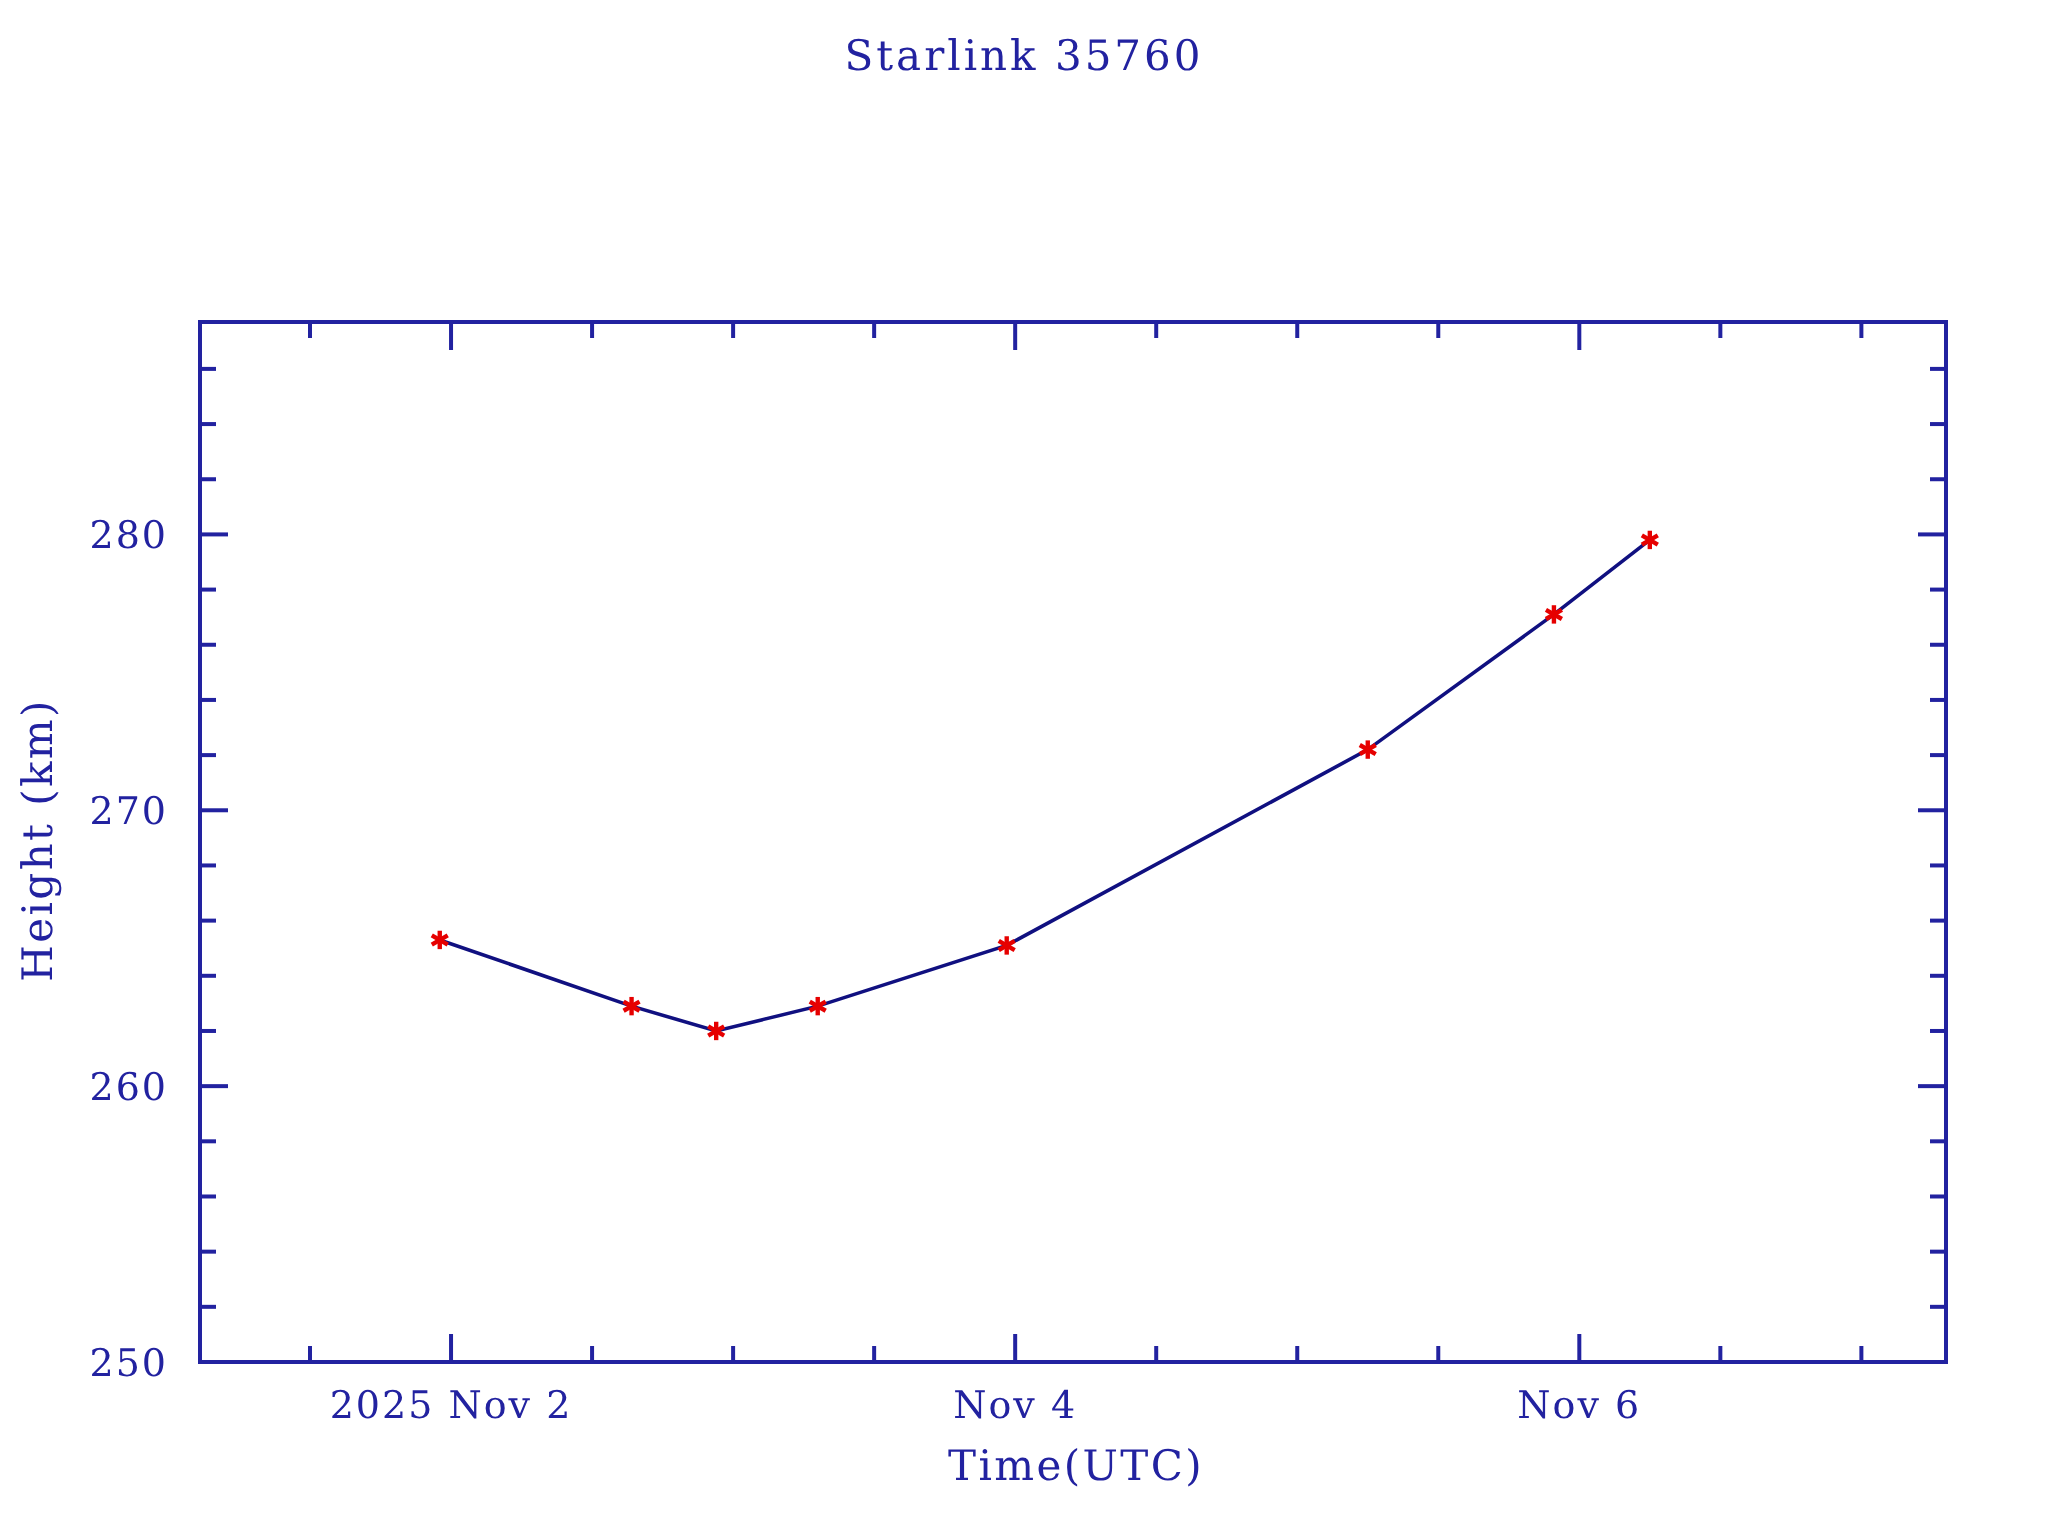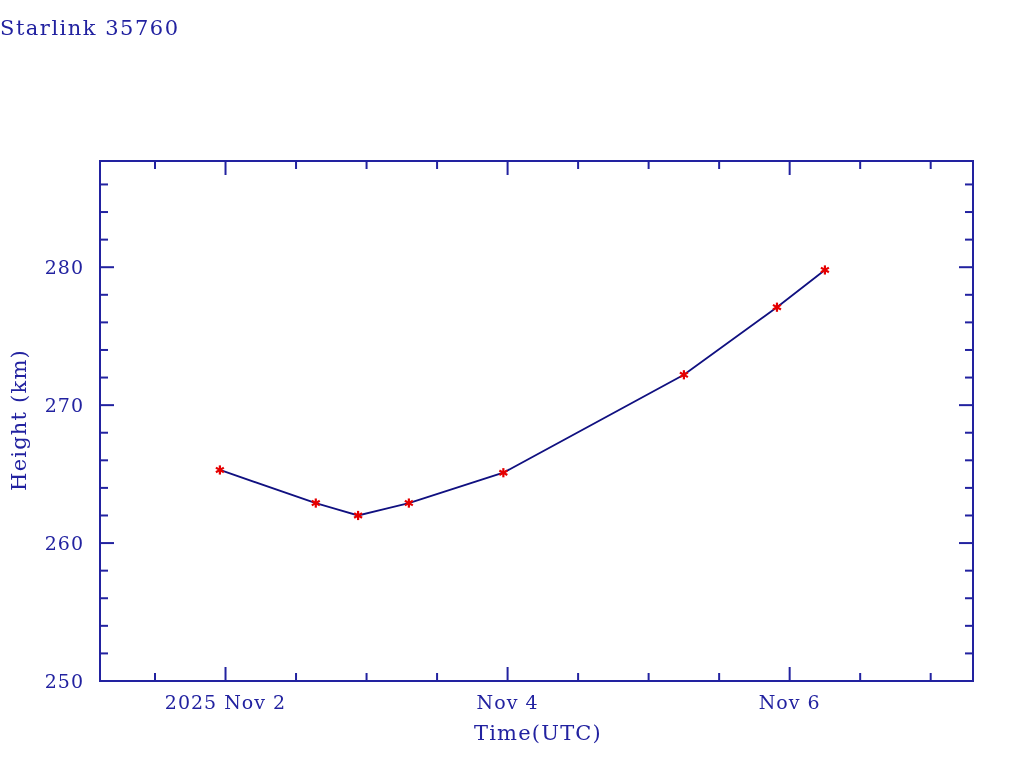--- a/index.html
+++ b/index.html
@@ -19,21 +19,21 @@
     position: absolute;
     left: 0; top: 0;
     width: 1024px;
     height: 768px;
   }
   #chart-title {
     position: absolute;
     left: 0;
     top: 16px;
     width: 1024px;
-    text-align: left;
+    text-align: center;
     font-size: 21px;
     letter-spacing: 1.5px;
     color: #2222a0;
     font-family: "DejaVu Serif", "Liberation Serif", serif;
   }
   #plot-svg {
     position: absolute;
     left: 0;
     top: 0;
   }

